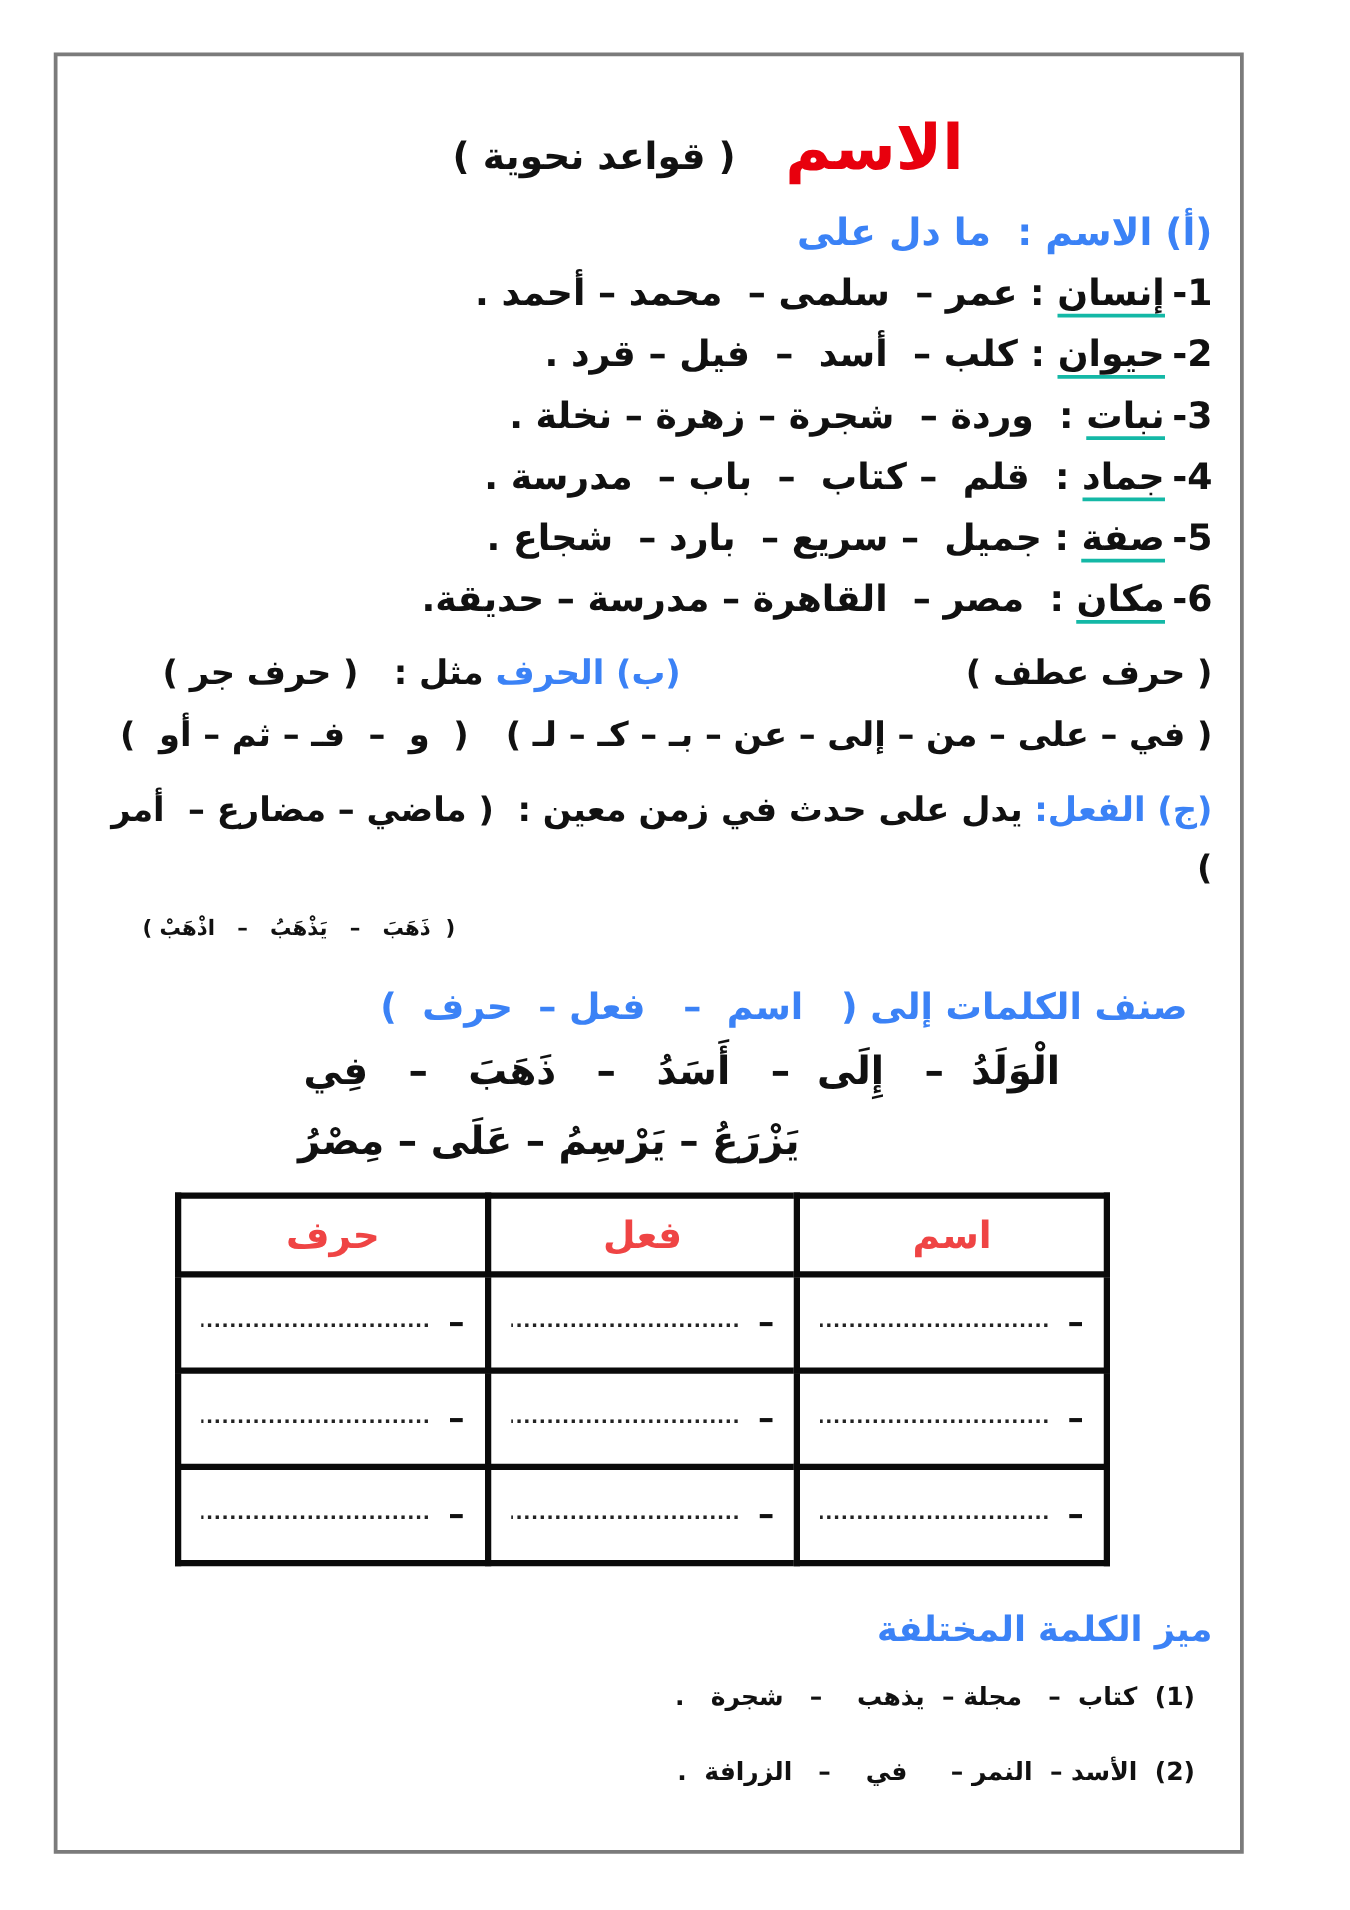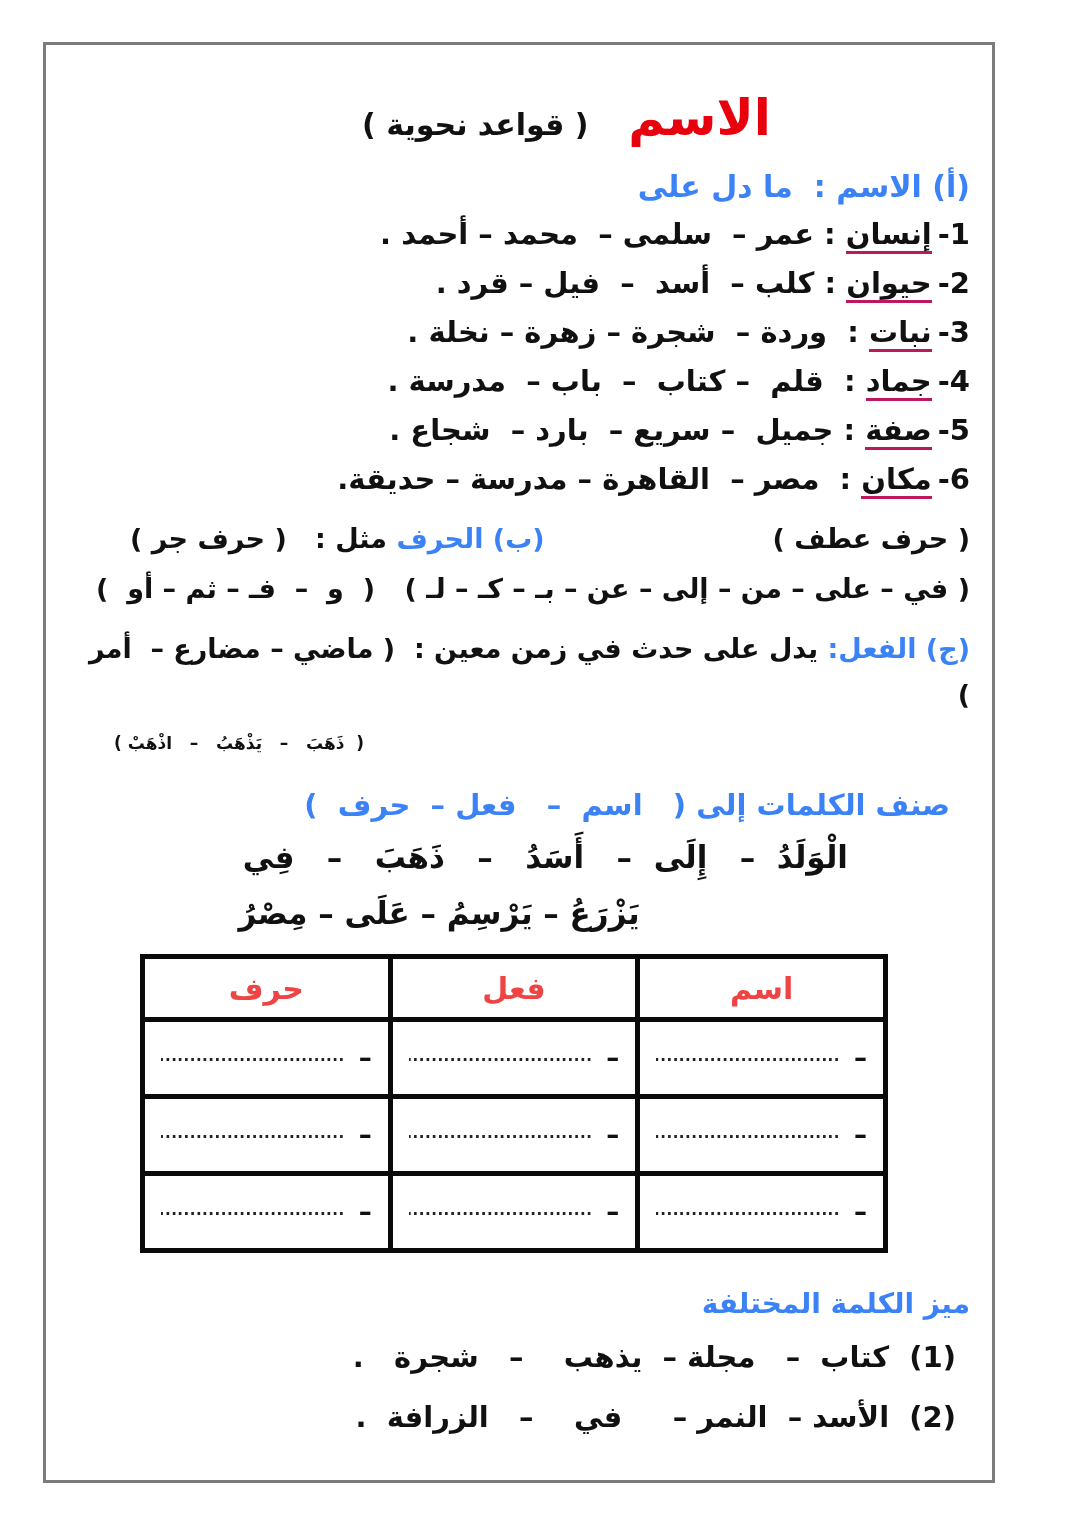--- a/index.html
+++ b/index.html
@@ -16,21 +16,21 @@
   .red{color:#3b82f6;}
   
   .title-row{margin-top:42px;text-align:center;margin-left:95px;}
   .main-title{font-size:50px;color:#e8000d;vertical-align:baseline;}
   .subtitle{font-size:30px;color:#111;margin-right:34px;vertical-align:baseline;}
   
   .sec-a-heading{margin-top:22px;font-size:30px;text-align:right;}
   .noun-list{margin-top:6px;}
   .noun-item{font-size:29px;line-height:49px;text-align:right;}
   .noun-item .num{margin-left:6px;}
-  .noun-item .u{display:inline-block;border-bottom:3px solid #be185d;line-height:1.15;}
+  .noun-item .u{display:inline-block;border-bottom:3px solid #14b8a6;line-height:1.15;}
   
   .sec-b{margin-top:12px;font-size:27px;}
   .b-row1{display:flex;justify-content:space-between;align-items:baseline;padding-left:62px;line-height:46px;}
   .b-row2{display:flex;justify-content:space-between;align-items:baseline;padding-left:28px;margin-top:4px;line-height:46px;}
   
   .sec-c{margin-top:14px;font-size:27px;}
   .c-row1{text-align:right;line-height:46px;}
   .c-row2{text-align:left;padding-left:46px;margin-top:2px;line-height:46px;font-size:17px;}
   
   .classify-heading{margin-top:22px;font-size:29px;text-align:right;padding-right:20px;}
@@ -42,21 +42,21 @@
   .sort th{height:56px;font-size:30px;color:#ef4444;text-align:center;font-weight:700;}
   .sort td{height:72px;padding:0 16px;vertical-align:middle;}
   .cell-inner{display:flex;align-items:center;direction:rtl;}
   .cell-inner .dash{font-size:26px;margin-left:14px;}
   .cell-inner .dots{
     flex:1;overflow:hidden;white-space:nowrap;font-size:15px;
     letter-spacing:0.5px;color:#222;transform:translateY(-2px);
   }
   
   .dist-heading{margin-top:34px;font-size:28px;text-align:right;}
-  .dist-item{margin-top:14px;font-size:29px;text-align:right;line-height:46px;padding-right:14px;}
+  .dist-item{margin-top:14px;font-size:20px;text-align:right;line-height:46px;padding-right:14px;}
 </style>
 </head>
 <body>
 
 <div class="frame">
 
   <div class="title-row">
     <span class="main-title" data-bind="header.title">الاسم</span>
     <span class="subtitle" data-bind="header.subtitle">( قواعد نحوية )</span>
   </div>

